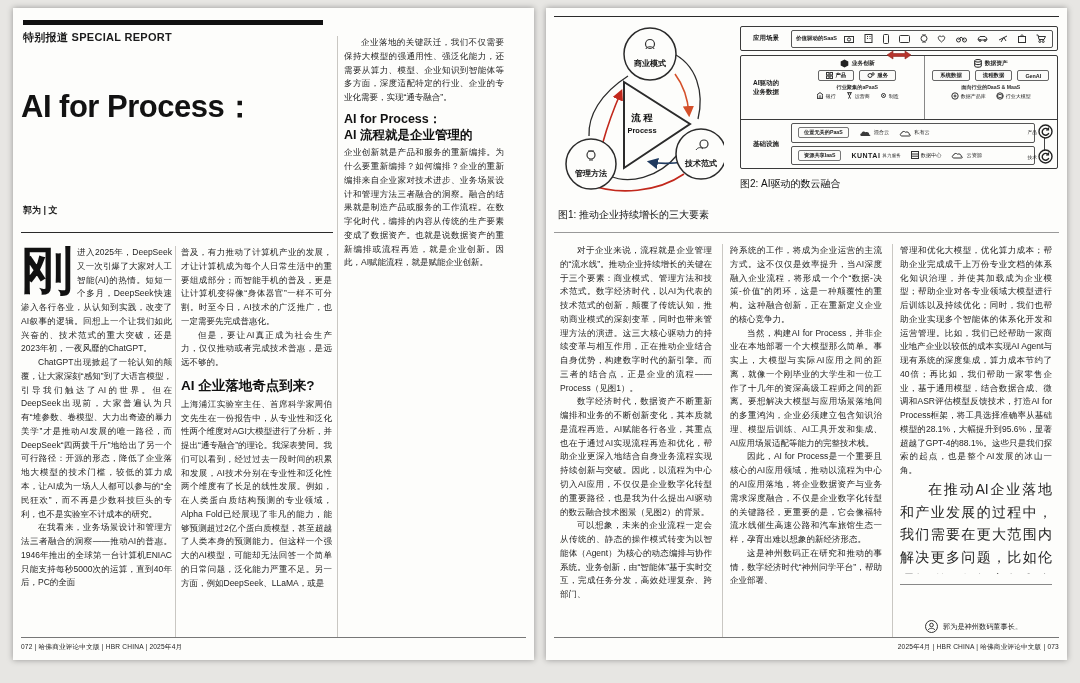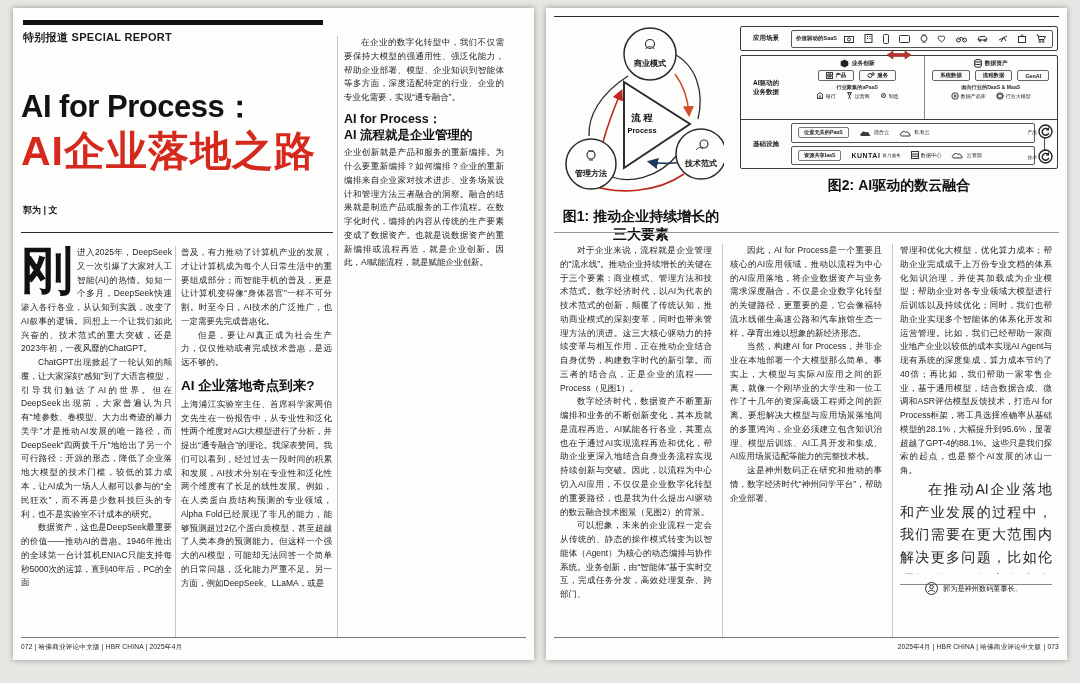--- a/index.html
+++ b/index.html
@@ -24,21 +24,21 @@
   .col { position:absolute; overflow:hidden; text-align:justify; font-size:8.5px; line-height:1.62; color:#242424; }
   .col p { margin:0; }
   .col p.ind { text-indent:2em; }
   .dropcap { float:left; font-size:52px; line-height:.85; font-weight:bold; margin:2px 4px 0 0; color:#111; }
   .subhead { font-size:13.5px; font-weight:bold; margin:8px 0 3px; line-height:1.25; color:#111; }
   .subhead2 { font-size:12.5px; font-weight:bold; margin:6px 0 3px; line-height:1.3; color:#111; }
   .footer { position:absolute; bottom:8px; font-size:6.6px; color:#222; letter-spacing:.2px; }
   .endmark { font-size:14px; }
 
   
-  .figcap { font-size:14px; font-weight:bold; text-align:center; color:#111; }
+  .figcap { font-size:10px; font-weight:normal; text-align:left; color:#111; }
   #fig1 { position:absolute; left:12px; top:16px; width:166px; }
   #fig2 { position:absolute; left:194px; top:18px; width:318px; font-size:6px; }
   .f2row1 { border:1.5px solid #3a3a3a; border-radius:2px; display:flex; align-items:center; height:25px; }
   .f2label { width:50px; flex:0 0 50px; text-align:center; font-weight:bold; font-size:6.5px; line-height:1.3; }
   .f2saasbox { flex:1; border:1px solid #555; border-radius:2px; margin:3px 4px 3px 0; height:18px; display:flex; align-items:center; gap:5px; padding:0 4px; }
   .f2saasbox .t { font-size:5.5px; font-weight:bold; white-space:nowrap; }
   .appicons { display:flex; gap:6px; align-items:center; flex:1; justify-content:space-around; }
   .f2main { border:1.5px solid #3a3a3a; border-radius:2px; margin-top:4px; display:flex; }
   .f2body { flex:1; display:flex; flex-direction:column; }
   .f2r2 { display:flex; border-bottom:1.5px solid #3a3a3a; height:64px; position:relative; }
@@ -68,41 +68,40 @@
 </head>
 <body>
 
 <div class="page" id="page-left">
   <div class="kicker-bar"></div>
   <div class="kicker">
     <span>特别报道</span>
     <span class="en">SPECIAL REPORT</span>
   </div>
   <div class="title1">AI for Process：</div>
-  <div class="title2">AI企业落地之路</div>
   <div class="byline">郭为 | 文</div>
   <div class="hline" style="left:8px; top:224px; width:312px;"></div>
 
   <div class="col" style="left:8px; top:238px; width:151px; height:392px;">
     <p><span class="dropcap">刚</span><span>进入2025年，DeepSeek又一次引爆了大家对人工智能(AI)的热情。短短一个多月，DeepSeek快速渗入各行各业，从认知到实践，改变了AI叙事的逻辑。回想上一个让我们如此兴奋的、技术范式的重大突破，还是2023年初，一夜风靡的ChatGPT。</span></p>
     <p class="ind">ChatGPT出现掀起了一轮认知的颠覆，让大家深刻“感知”到了大语言模型，引导我们触达了AI的世界。但在DeepSeek出现前，大家普遍认为只有“堆参数、卷模型、大力出奇迹的暴力美学”才是推动AI发展的唯一路径，而DeepSeek“四两拨千斤”地给出了另一个可行路径：开源的形态，降低了企业落地大模型的技术门槛，较低的算力成本，让AI成为一场人人都可以参与的“全民狂欢”，而不再是少数科技巨头的专利，也不是实验室不计成本的研究。</p>
-    <p class="ind">数据资产，这也是DeepSeek最重要的价值——推动AI的普惠。1946年推出的全球第一台计算机ENIAC只能支持每秒5000次的运算，直到40年后，PC的全面</p>
+    <p class="ind">在我看来，业务场景设计和管理方法三者融合的洞察——推动AI的普惠。1946年推出的全球第一台计算机ENIAC只能支持每秒5000次的运算，直到40年后，PC的全面</p>
   </div>
   <div class="vline" style="left:162px; top:238px; height:392px;"></div>
 
   <div class="col" style="left:168px; top:238px; width:151px; height:392px;">
     <p>普及，有力推动了计算机产业的发展，才让计算机成为每个人日常生活中的重要组成部分；而智能手机的普及，更是让计算机变得像“身体器官”一样不可分割。时至今日，AI技术的广泛推广，也一定需要先完成普惠化。</p>
     <p class="ind">但是，要让AI真正成为社会生产力，仅仅推动或者完成技术普惠，是远远不够的。</p>
     <div class="subhead">AI 企业落地奇点到来?</div>
     <p>上海浦江实验室主任、首席科学家周伯文先生在一份报告中，从专业性和泛化性两个维度对AGI大模型进行了分析，并提出“通专融合”的理论。我深表赞同。我们可以看到，经过过去一段时间的积累和发展，AI技术分别在专业性和泛化性两个维度有了长足的线性发展。例如，在人类蛋白质结构预测的专业领域，Alpha Fold已经展现了非凡的能力，能够预测超过2亿个蛋白质模型，甚至超越了人类本身的预测能力。但这样一个强大的AI模型，可能却无法回答一个简单的日常问题，泛化能力严重不足。另一方面，例如DeepSeek、LLaMA，或是</p>
   </div>
   <div class="vline" style="left:324px; top:28px; height:602px;"></div>
 
   <div class="col" style="left:331px; top:28px; width:160px; height:602px;">
-    <p class="ind">在企业的数字化转型中，我们不仅需要保持大模型的强通用性、强泛化能力，帮助企业部署、模型、企业知识到智能体等多方面，深度适配特定的行业、企业的专业化需要，实现“通专融合”。</p>
+    <p class="ind">企业落地的关键跃迁，我们不仅需要保持大模型的强通用性、强泛化能力，还需要从算力、模型、企业知识到智能体等多方面，深度适配特定的行业、企业的专业化需要，实现“通专融合”。</p>
     <div class="subhead2">
       <span>AI for Process：</span><br>
       <span>AI 流程就是企业管理的</span>
     </div>
     <p>企业创新就是产品和服务的重新编排。为什么要重新编排？如何编排？企业的重新编排来自企业家对技术进步、业务场景设计和管理方法三者融合的洞察。融合的结果就是制造产品或服务的工作流程。在数字化时代，编排的内容从传统的生产要素变成了数据资产。也就是说数据资产的重新编排或流程再造，就是企业创新。因此，AI赋能流程，就是赋能企业创新。</p>
   </div>
 
   <div class="hairline" style="left:8px; bottom:22px; width:505px; background:#777;"></div>
   <div class="footer" style="left:8px;">072 | 哈佛商业评论中文版 | HBR CHINA | 2025年4月</div>
 </div>
@@ -380,32 +379,33 @@
 
   <div class="hline" style="left:8px; top:224px; width:505px; background:#999; height:1px;"></div>
 
   <div class="col" style="left:14px; top:236px; width:152px; height:394px;">
     <p class="ind">对于企业来说，流程就是企业管理的“流水线”。推动企业持续增长的关键在于三个要素：商业模式、管理方法和技术范式。数字经济时代，以AI为代表的技术范式的创新，颠覆了传统认知，推动商业模式的深刻变革，同时也带来管理方法的演进。这三大核心驱动力的持续变革与相互作用，正在推动企业结合自身优势，构建数字时代的新引擎。而三者的结合点，正是企业的流程——Process（见图1）。</p>
     <p class="ind">数字经济时代，数据资产不断重新编排和业务的不断创新变化，其本质就是流程再造。AI赋能各行各业，其重点也在于通过AI实现流程再造和优化，帮助企业更深入地结合自身业务流程实现持续创新与突破。因此，以流程为中心切入AI应用，不仅仅是企业数字化转型的重要路径，也是我为什么提出AI驱动的数云融合技术图景（见图2）的背景。</p>
     <p class="ind">可以想象，未来的企业流程一定会从传统的、静态的操作模式转变为以智能体（Agent）为核心的动态编排与协作系统。业务创新，由“智能体”基于实时交互，完成任务分发，高效处理复杂、跨部门、</p>
   </div>
   <div class="vline" style="left:176px; top:236px; height:394px;"></div>
   <div class="col" style="left:184px; top:236px; width:152px; height:394px;">
+    <p>跨系统的工作，将成为企业运营的主流方式。这不仅仅是效率提升，当AI深度融入企业流程，将形成一个个“数据-决策-价值”的闭环，这是一种颠覆性的重构。这种融合创新，正在重新定义企业的核心竞争力。</p>
+    <p class="ind">当然，构建AI for Process，并非企业在本地部署一个大模型那么简单。事实上，大模型与实际AI应用之间的距离，就像一个刚毕业的大学生和一位工作了十几年的资深高级工程师之间的距离。要想解决大模型与应用场景落地间的多重鸿沟，企业必须建立包含知识治理、模型后训练、AI工具开发和集成、AI应用场景适配等能力的完整技术栈。</p>
     <p class="ind">因此，AI for Process是一个重要且核心的AI应用领域，推动以流程为中心的AI应用落地，将企业数据资产与业务需求深度融合，不仅是企业数字化转型的关键路径，更重要的是，它会像福特流水线催生高速公路和汽车旅馆生态一样，孕育出难以想象的新经济形态。</p>
-    <p class="ind">当然，构建AI for Process，并非企业在本地部署一个大模型那么简单。事实上，大模型与实际AI应用之间的距离，就像一个刚毕业的大学生和一位工作了十几年的资深高级工程师之间的距离。要想解决大模型与应用场景落地间的多重鸿沟，企业必须建立包含知识治理、模型后训练、AI工具开发和集成、AI应用场景适配等能力的完整技术栈。</p>
     <p class="ind">这是神州数码正在研究和推动的事情，数字经济时代“神州问学平台”，帮助企业部署、</p>
   </div>
   <div class="vline" style="left:346px; top:236px; height:394px;"></div>
   <div class="col" style="left:354px; top:236px; width:152px; height:330px;">
     <p>管理和优化大模型，优化算力成本；帮助企业完成成千上万份专业文档的体系化知识治理，并使其加载成为企业模型；帮助企业对各专业领域大模型进行后训练以及持续优化；同时，我们也帮助企业实现多个智能体的体系化开发和运营管理。比如，我们已经帮助一家商业地产企业以较低的成本实现AI Agent与现有系统的深度集成，算力成本节约了40倍；再比如，我们帮助一家零售企业，基于通用模型，结合数据合成、微调和ASR评估模型反馈技术，打造AI for Process框架，将工具选择准确率从基础模型的28.1%，大幅提升到95.6%，显著超越了GPT-4的88.1%。这些只是我们探索的起点，也是整个AI发展的冰山一角。</p>
     <p class="ind endmark">在推动AI企业落地和产业发展的过程中，我们需要在更大范围内解决更多问题，比如伦理问题、数据主权和合规问题等等，这些需要全球、全社会和全生态的共同努力。■</p>
   </div>
 
   <div class="hairline" style="left:354px; top:576px; width:152px; background:#888;"></div>
-  <div class="bio" style="left:354px; top:574px; width:155px;padding-left:25px;">
+  <div class="bio" style="left:354px; top:612px; width:155px;padding-left:25px;">
     <span class="bioicon">
       <svg width="9" height="9">
           <circle cx="4.5" cy="3" r="1.8" fill="none" stroke="#333"></circle>
           <path d="M1.2,8 C1.8,5.8 7.2,5.8 7.8,8" fill="none" stroke="#333"></path>
         </svg>
     </span>
     <span>郭为是神州数码董事长。</span>
   </div>
 
   <div class="hairline" style="left:8px; bottom:22px; width:505px; background:#777;"></div>

